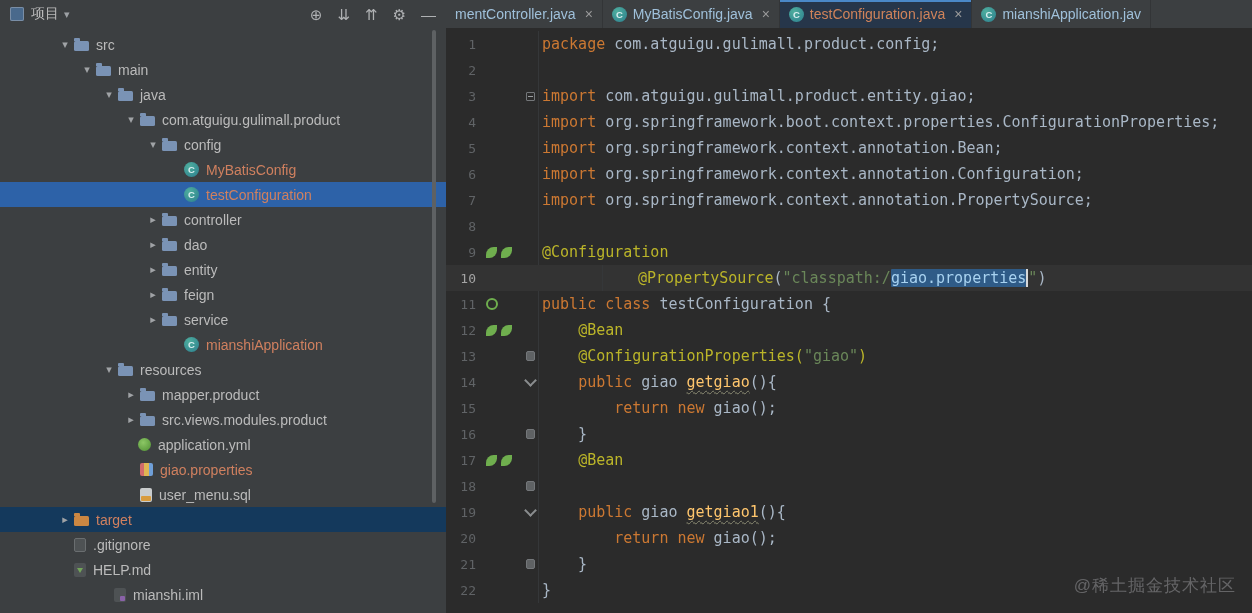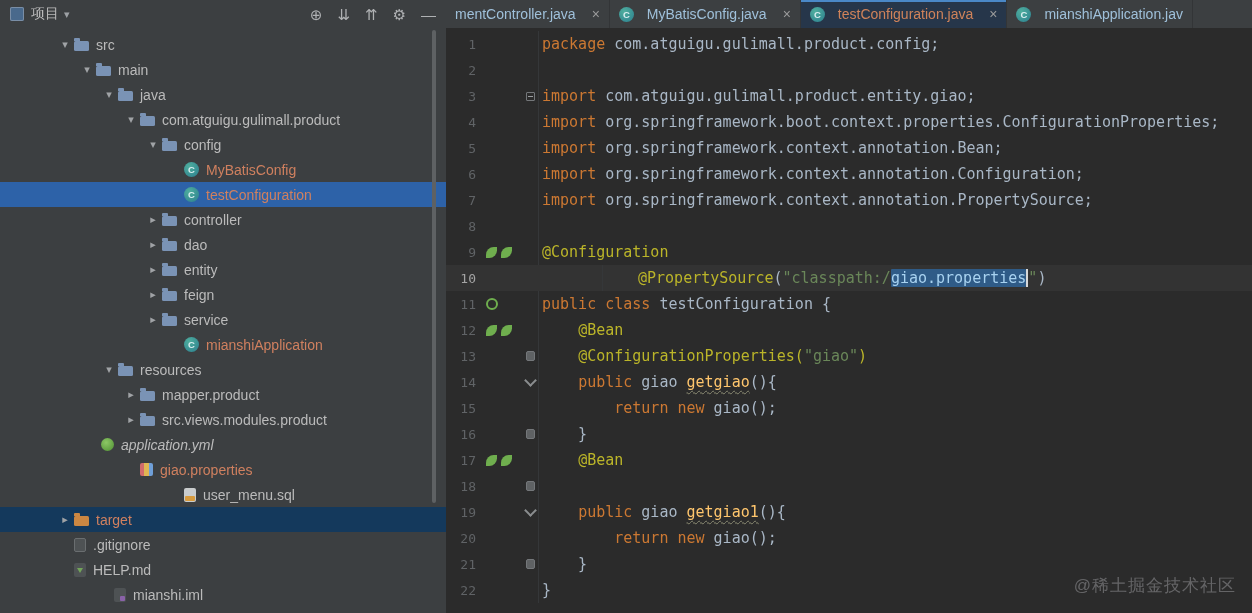--- a/index.html
+++ b/index.html
@@ -9,21 +9,21 @@
   
   .topbar{position:absolute;top:0;left:0;width:446px;height:28px;display:flex;align-items:center;
           background:#3c3f41;color:#bbbbbb;font-size:14px;box-sizing:border-box;padding:0 10px;}
   .proj-icon{width:14px;height:14px;border-radius:2px;background:#49698c;box-shadow:inset 0 0 0 1px #7a8ea6;margin-right:7px;flex:none;}
   .proj-caret{color:#9da1a5;font-size:11px;margin-left:5px;}
   .topbar-icons{margin-left:auto;display:flex;align-items:center;gap:15px;color:#afb1b3;font-size:15px;}
   .tbi{cursor:pointer;line-height:1;}
 
   
   .tabbar{position:absolute;top:0;left:446px;right:0;height:28px;display:flex;background:#3c3f41;overflow:hidden;}
-  .tab{display:flex;align-items:center;gap:13px;padding:0 9px;height:28px;box-sizing:border-box;
+  .tab{display:flex;align-items:center;gap:6px;padding:0 9px;height:28px;box-sizing:border-box;
        font-size:14px;color:#9fc0da;border-right:1px solid #333537;white-space:nowrap;cursor:pointer;}
   .tab.active{background:#26364a;color:#d0835a;box-shadow:inset 0 2px 0 #4a88c7;}
   .tab-close{color:#9b9b9b;font-size:14px;margin-left:3px;cursor:pointer;}
   .icn-class{width:15px;height:15px;min-width:15px;border-radius:50%;
        background:radial-gradient(circle at 35% 30%,#4fae9e,#2c7f8f);
        color:#d9eef0;font-size:9.5px;font-weight:bold;display:inline-flex;align-items:center;justify-content:center;}
 
   
   .tree{position:absolute;top:28px;left:0;width:446px;bottom:0;background:#3c3f41;overflow:hidden;padding-top:4px;box-sizing:border-box;}
   .trow{height:25px;display:flex;align-items:center;color:#bbbbbb;font-size:14px;white-space:nowrap;cursor:pointer;box-sizing:border-box;}
@@ -191,31 +191,31 @@
       <div class="trow" style="padding-left: 122px;">
         <span class="chev">▸</span>
         <span class="ticon icn-folder"></span>
         <span class="tlabel">mapper.product</span>
       </div>
       <div class="trow" style="padding-left: 122px;">
         <span class="chev">▸</span>
         <span class="ticon icn-folder"></span>
         <span class="tlabel">src.views.modules.product</span>
       </div>
-      <div class="trow" style="padding-left: 83px; font-style: italic;">
+      <div class="trow" style="padding-left: 120px;">
         <span class="chev"></span>
         <span class="ticon icn-yml"></span>
         <span class="tlabel">application.yml</span>
       </div>
       <div class="trow" style="padding-left: 122px;">
         <span class="chev"></span>
         <span class="ticon icn-properties"></span>
         <span class="tlabel c-orange">giao.properties</span>
       </div>
-      <div class="trow" style="padding-left: 122px; margin-left: 44px;">
+      <div class="trow" style="padding-left: 122px;">
         <span class="chev"></span>
         <span class="ticon icn-sql"></span>
         <span class="tlabel">user_menu.sql</span>
       </div>
       <div class="trow sel-i" style="padding-left: 56px;">
         <span class="chev">▸</span>
         <span class="ticon icn-folder-orange"></span>
         <span class="tlabel c-orange">target</span>
       </div>
       <div class="trow" style="padding-left: 56px;">

